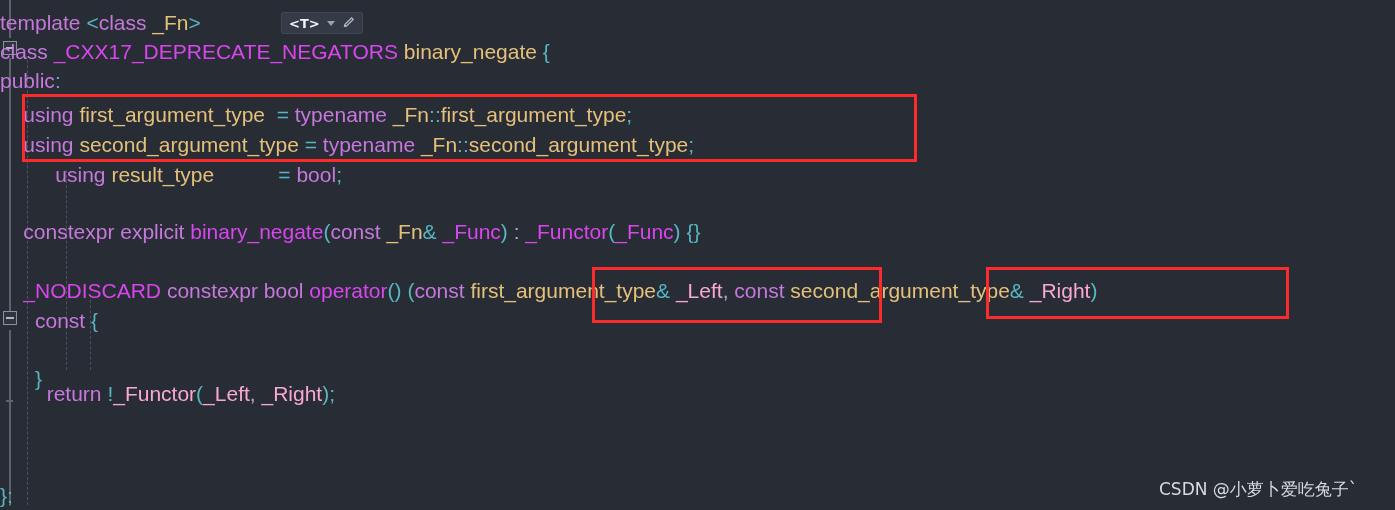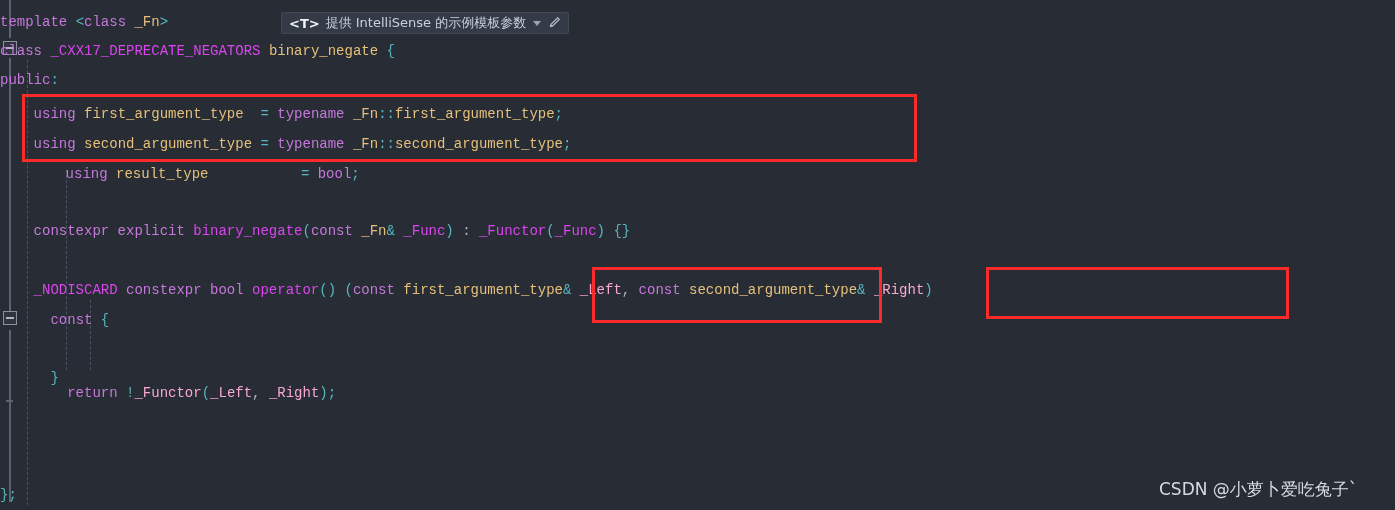--- a/index.html
+++ b/index.html
@@ -65,22 +65,22 @@
     position: absolute;
     left: 0; top: 0;
     width: 1395px; height: 510px;
   }
   .line {
     position: absolute;
     left: 0;
     height: 29px;
     line-height: 29px;
     white-space: pre;
-    font-family: Liberation Mono, monospace;
-    font-size: 14px;
+    font-family: Liberation Sans, sans-serif;
+    font-size: 21px;
     letter-spacing: 0px;
     color: #abb2bf;
   }
 
   
   .kw   { color: #c678dd; }   
   .typ  { color: #e5c07b; }   
   .mac  { color: #d946ef; }   
   .var  { color: #f9a8d4; }   
   .pun  { color: #56b6c2; }   
@@ -165,21 +165,20 @@
       <div class="line" style="top: 217px;"><span class="plain">    </span><span class="kw">constexpr explicit</span><span class="plain"> </span><span class="mac">binary_negate</span><span class="pun">(</span><span class="kw">const</span><span class="plain"> </span><span class="typ">_Fn</span><span class="pun">&amp;</span><span class="plain"> </span><span class="mac">_Func</span><span class="pun">)</span><span class="plain"> : </span><span class="mac">_Functor</span><span class="pun">(</span><span class="mac">_Func</span><span class="pun">)</span><span class="plain"> </span><span class="pun">{}</span></div>
       <div class="line" style="top: 276px;"><span class="plain">    </span><span class="mac">_NODISCARD</span><span class="plain"> </span><span class="kw">constexpr bool</span><span class="plain"> </span><span class="mac">operator</span><span class="pun">()</span><span class="plain"> </span><span class="pun">(</span><span class="kw">const</span><span class="plain"> </span><span class="typ">first_argument_type</span><span class="pun">&amp;</span><span class="plain"> </span><span class="var">_Left</span><span class="plain">, </span><span class="kw">const</span><span class="plain"> </span><span class="typ">second_argument_type</span><span class="pun">&amp;</span><span class="plain"> </span><span class="var">_Right</span><span class="pun">)</span></div>
       <div class="line" style="top: 306px;"><span class="plain">      </span><span class="kw">const</span><span class="plain"> </span><span class="pun">{</span></div>
       <div class="line" style="top: 335px; margin-top: 44px;"><span class="plain">        </span><span class="kw">return</span><span class="plain"> </span><span class="pun">!</span><span class="var">_Functor</span><span class="pun">(</span><span class="var">_Left</span><span class="plain">, </span><span class="var">_Right</span><span class="pun">)</span><span class="pun">;</span></div>
       <div class="line" style="top: 364px;"><span class="plain">      </span><span class="pun">}</span></div>
       <div class="line" style="top: 481px;"><span class="pun">}</span><span class="pun">;</span></div>
     </div>
 
   <div class="intellisense-hint" style="left:281px; top:12px;">
     <span class="hint-tag">&lt;T&gt;</span>
-    <span class="hint-text">提供 IntelliSense 的示例模板参数</span>
     <span class="hint-chevron"></span>
     <span class="hint-pencil">
       <svg width="14" height="14" viewBox="0 0 14 14">
         <path d="M2.5 11.2 L3 9.4 L9.6 2.8 L11.2 4.4 L4.6 11 Z" fill="none" stroke="#b9c1cc" stroke-width="1.2"></path>
         <path d="M2.5 11.2 L4.6 11" stroke="#b9c1cc" stroke-width="1.2"></path>
       </svg>
     </span>
   </div>
 
   <div class="watermark" id="watermark" style="left: 1159px; top: 478px;">CSDN @小萝卜爱吃兔子`</div>

